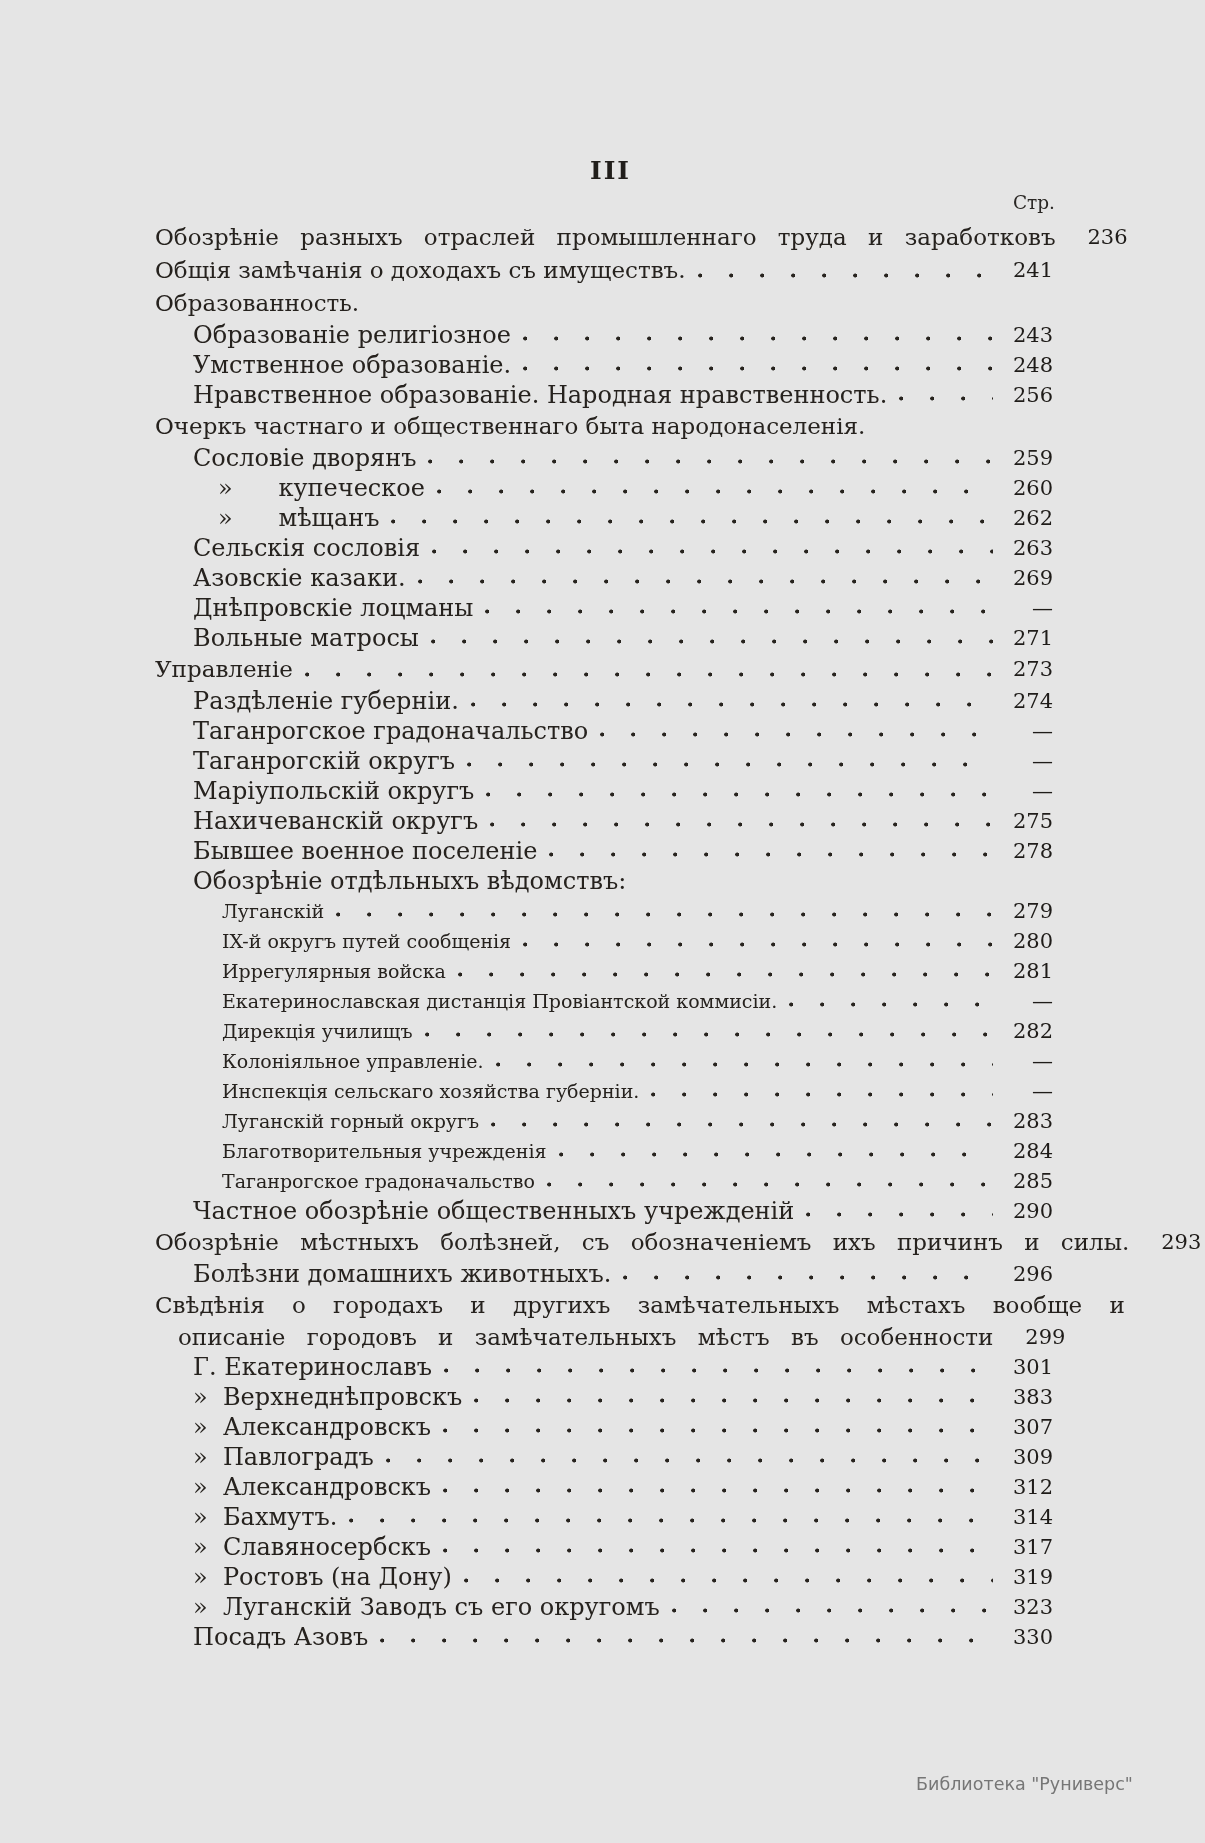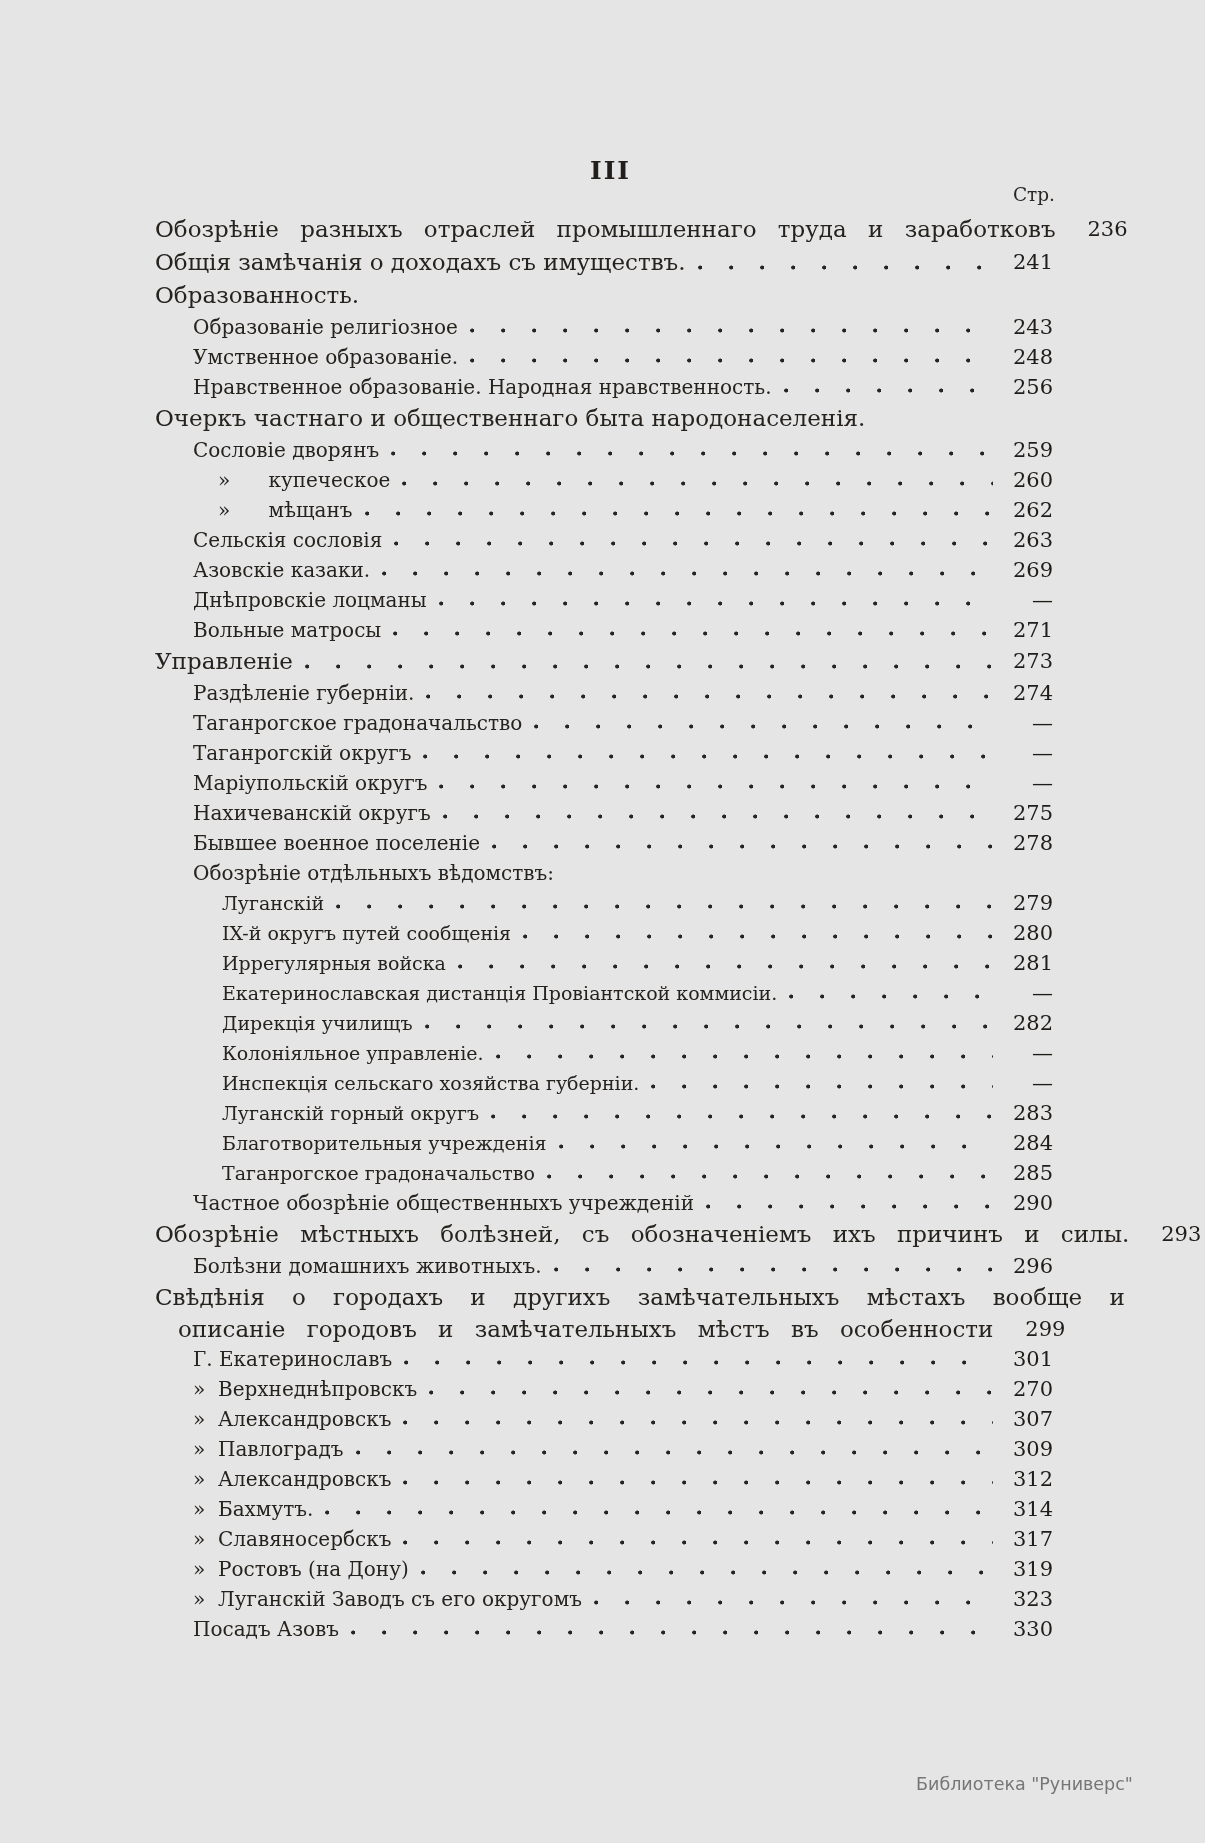--- a/index.html
+++ b/index.html
@@ -1,32 +1,32 @@
 <!DOCTYPE html>
 <html><head>
 <meta charset="utf-8">
 <style>
   html,body{margin:0;padding:0;background:#fcfdfa;}
   .page{position:relative;width:1205px;height:1843px;background:#e5e5e5;overflow:hidden;
         font-family:"DejaVu Serif","Liberation Serif",serif;color:#26221e;text-decoration:underline;}
   .roman{position:absolute;top:156px;left:0;width:100%;box-sizing:border-box;padding-left:16px;
          text-align:center;font-size:25px;font-weight:700;letter-spacing:2px;color:#211e1b;}
-  .content{position:absolute;left:141px;top:213px;width:912px;}
+  .content{position:absolute;left:141px;top:221px;width:912px;}
   .strheader{position:absolute;right:-2px;top:-29px;font-size:18.5px;color:#2a2724;}
   .row{display:flex;height:30px;align-items:stretch;}
   .row.lvl0{height:33px;}
   .txt{white-space:pre;flex:0 0 auto;}
   .lvl0{padding-left:14px;}
   .lvl1{padding-left:52px;}
   .lvl2{padding-left:81px;}
   .lvl3{padding-left:77px;}
   .lvl4{padding-left:37px;}
   .lvl0 .txt{font-size:23px;line-height:33px;}
   .lvl4 .txt{font-size:23px;line-height:30px;}
-  .lvl1 .txt,.lvl3 .txt{font-size:20px;line-height:30px;}
+  .lvl1 .txt,.lvl3 .txt{font-size:24px;line-height:30px;}
   .lvl2 .txt{font-size:19px;line-height:30px;}
   .pg{flex:0 0 50px;width:50px;text-align:right;font-size:21px;line-height:30px;color:#1f1c19;}
   .lvl0 .pg{line-height:33px;}
   .leader{flex:1 1 0;min-width:0;height:5px;align-self:flex-end;margin:0 10px 9px 12px;
           background-image:radial-gradient(circle at 2.2px 2.5px,#28241f 1.7px,rgba(0,0,0,0) 2.3px);
           background-size:31px 5px;background-repeat:repeat-x;background-position:left bottom;}
   .watermark{position:absolute;left:916px;top:1774px;
              font-family:"DejaVu Sans","Liberation Sans",sans-serif;
              font-size:17.5px;color:#767676;}
 </style>
@@ -220,21 +220,21 @@
           <span class="pg">299</span>
         </div>
         <div class="row lvl1">
           <span class="txt">Г. Екатеринославъ</span>
           <span class="leader"></span>
           <span class="pg">301</span>
         </div>
         <div class="row lvl1">
           <span class="txt">»  Верхнеднѣпровскъ</span>
           <span class="leader"></span>
-          <span class="pg">270</span>
+          <span class="pg">383</span>
         </div>
         <div class="row lvl1">
           <span class="txt">»  Александровскъ</span>
           <span class="leader"></span>
           <span class="pg">307</span>
         </div>
         <div class="row lvl1">
           <span class="txt">»  Павлоградъ</span>
           <span class="leader"></span>
           <span class="pg">309</span>

